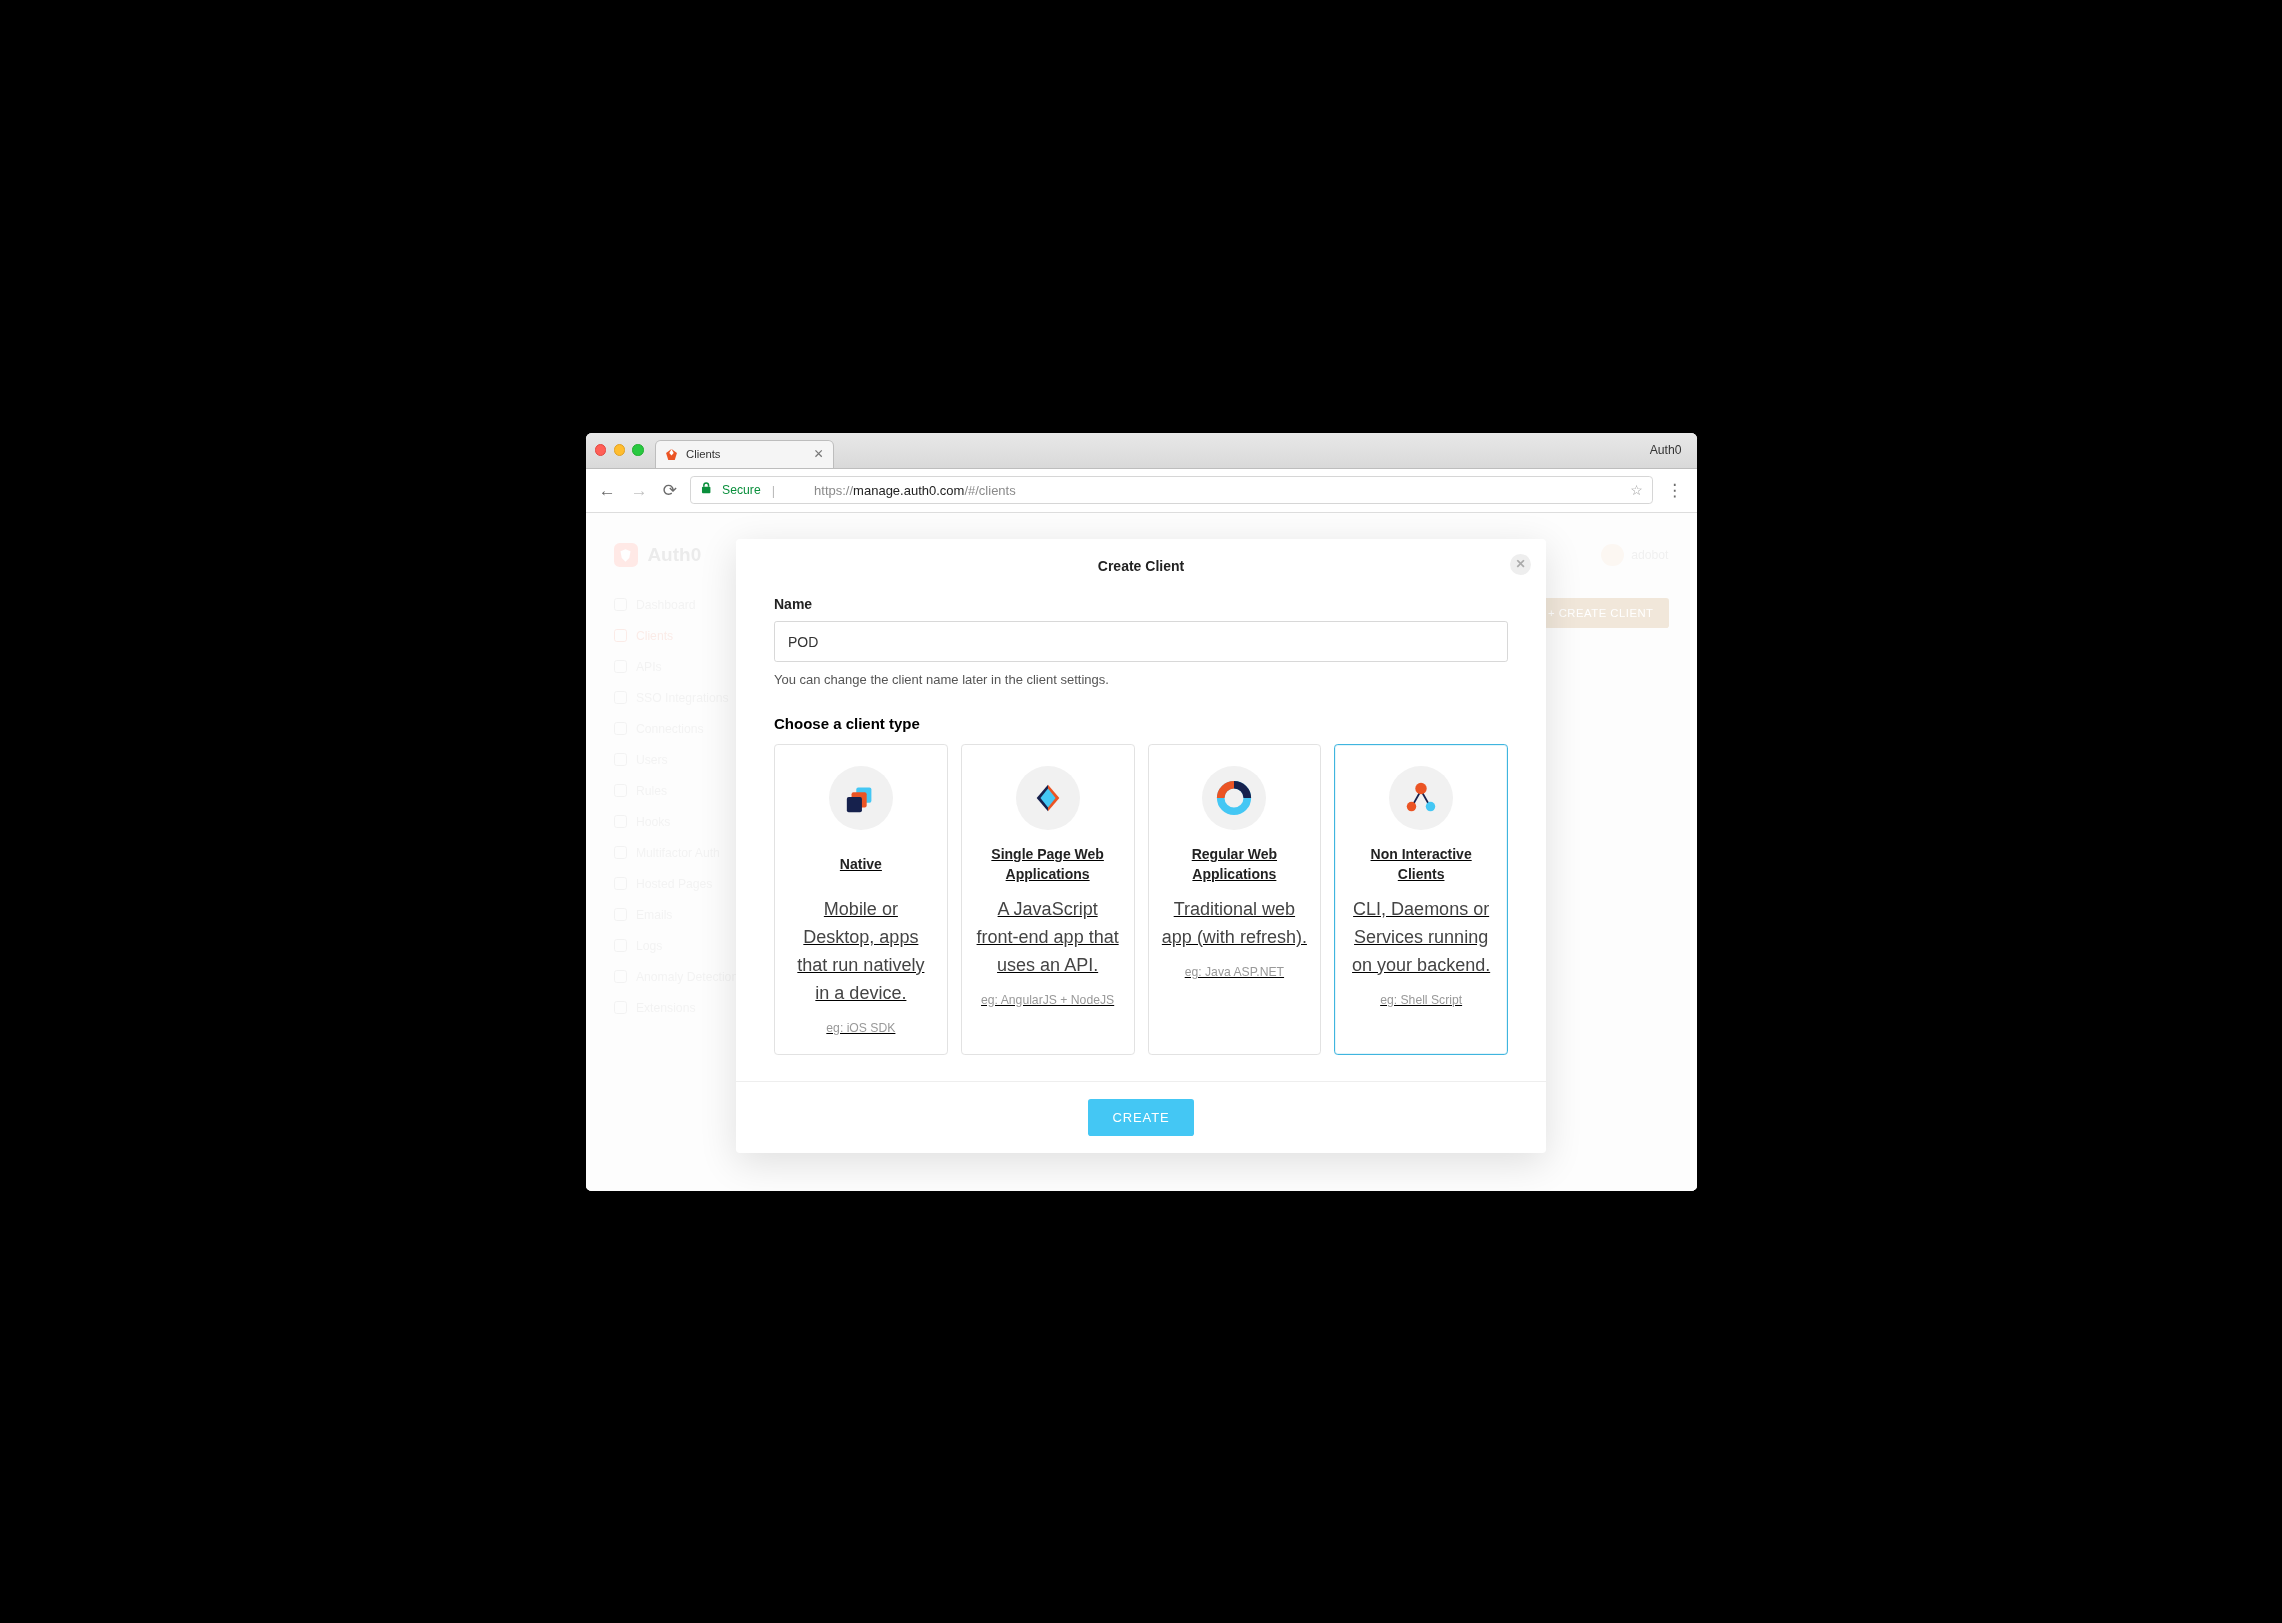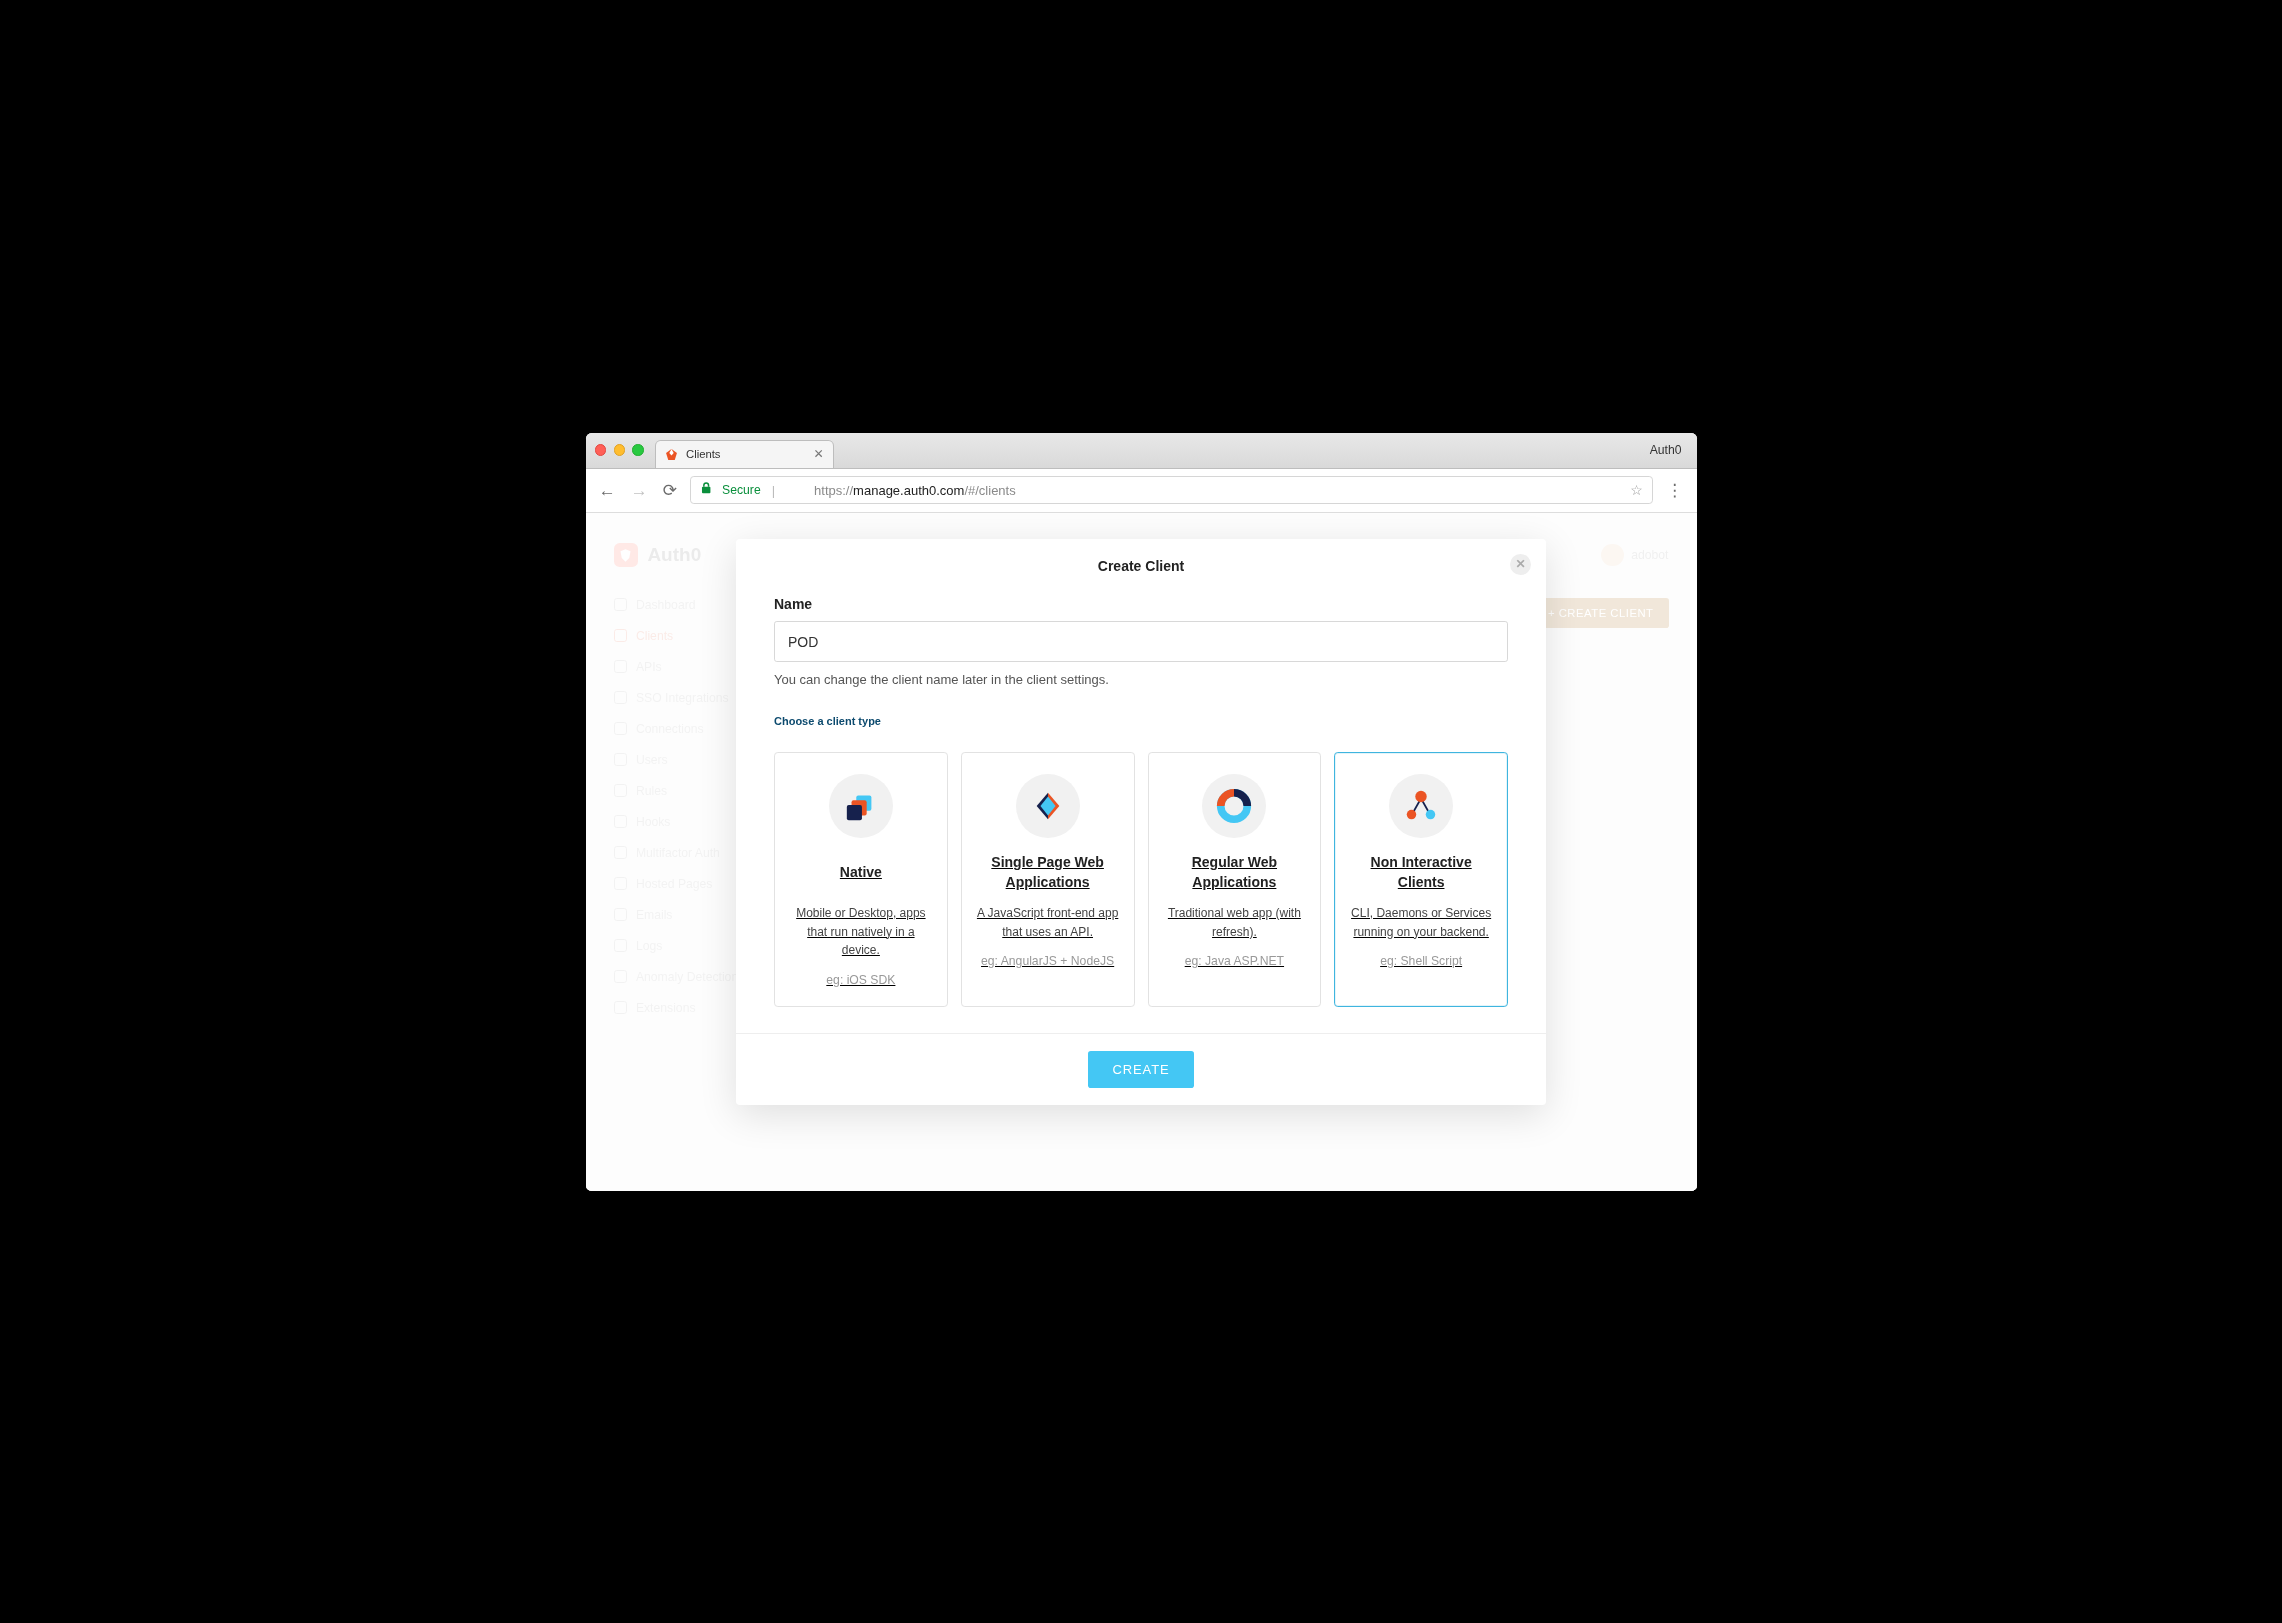--- a/index.html
+++ b/index.html
@@ -127,38 +127,38 @@
     font-size: 12.2px;
   }
   .modal-body { padding: 9.4px 38px 26px; }
   .field-label { font-size: 14px; font-weight: 600; color: #222; margin-bottom: 9.4px; }
   .text-input {
     width: 100%; height: 41px; border: 0.9px solid #d8d8d8;
     border-radius: 2.8px; padding: 0 13px; font-size: 14px;
     color: #333;
   }
   .help-text { margin-top: 9.4px; font-size: 13px; color: #555; }
-  .section-label { margin-top: 28px; font-size: 11px; font-weight: 600; color: #0c4a6e; margin-bottom: 25px; }
+  .section-label { margin-top: 28px; font-size: 15px; font-weight: 600; color: #000000; margin-bottom: 12px; }
   .card-row { display: flex; gap: 13px; text-decoration: underline; }
   .card {
     flex: 1;
     border: 0.9px solid #e2e2e2;
     border-radius: 3.8px;
     padding: 21px 13px 19px;
     text-align: center;
     cursor: pointer;
   }
   .card.selected { border: 0.9px solid #3fb5df; box-shadow: 0 0 0 0.9px rgba(63,181,223,0.15) inset; }
   .card .icon-wrap {
     width: 64px; height: 64px; border-radius: 50%;
     background: #f1f1f1; margin: 0 auto 15px;
     display: flex; align-items: center; justify-content: center;
   }
   .card h3 { font-size: 14px; font-weight: 600; color: #222; margin-bottom: 11.3px; line-height: 1.4; min-height: 40px; display:flex; align-items:center; justify-content:center;}
-  .card .desc { font-size: 12px; color: #444; line-height: 1.55; margin-bottom: 13px; }
+  .card .desc { font-size: 18px; color: #444; line-height: 1.55; margin-bottom: 13px; }
   .card .eg { font-size: 12.2px; color: #999; }
   .modal-footer {
     border-top: 0.9px solid #eee;
     padding: 17px; text-align: center;
   }
   .btn-primary {
     background: #44c7f4; color: #fff; border: none;
     font-size: 13px; letter-spacing: 0.9px;
     padding: 11.3px 24.5px; border-radius: 2.8px;
     cursor: pointer;

